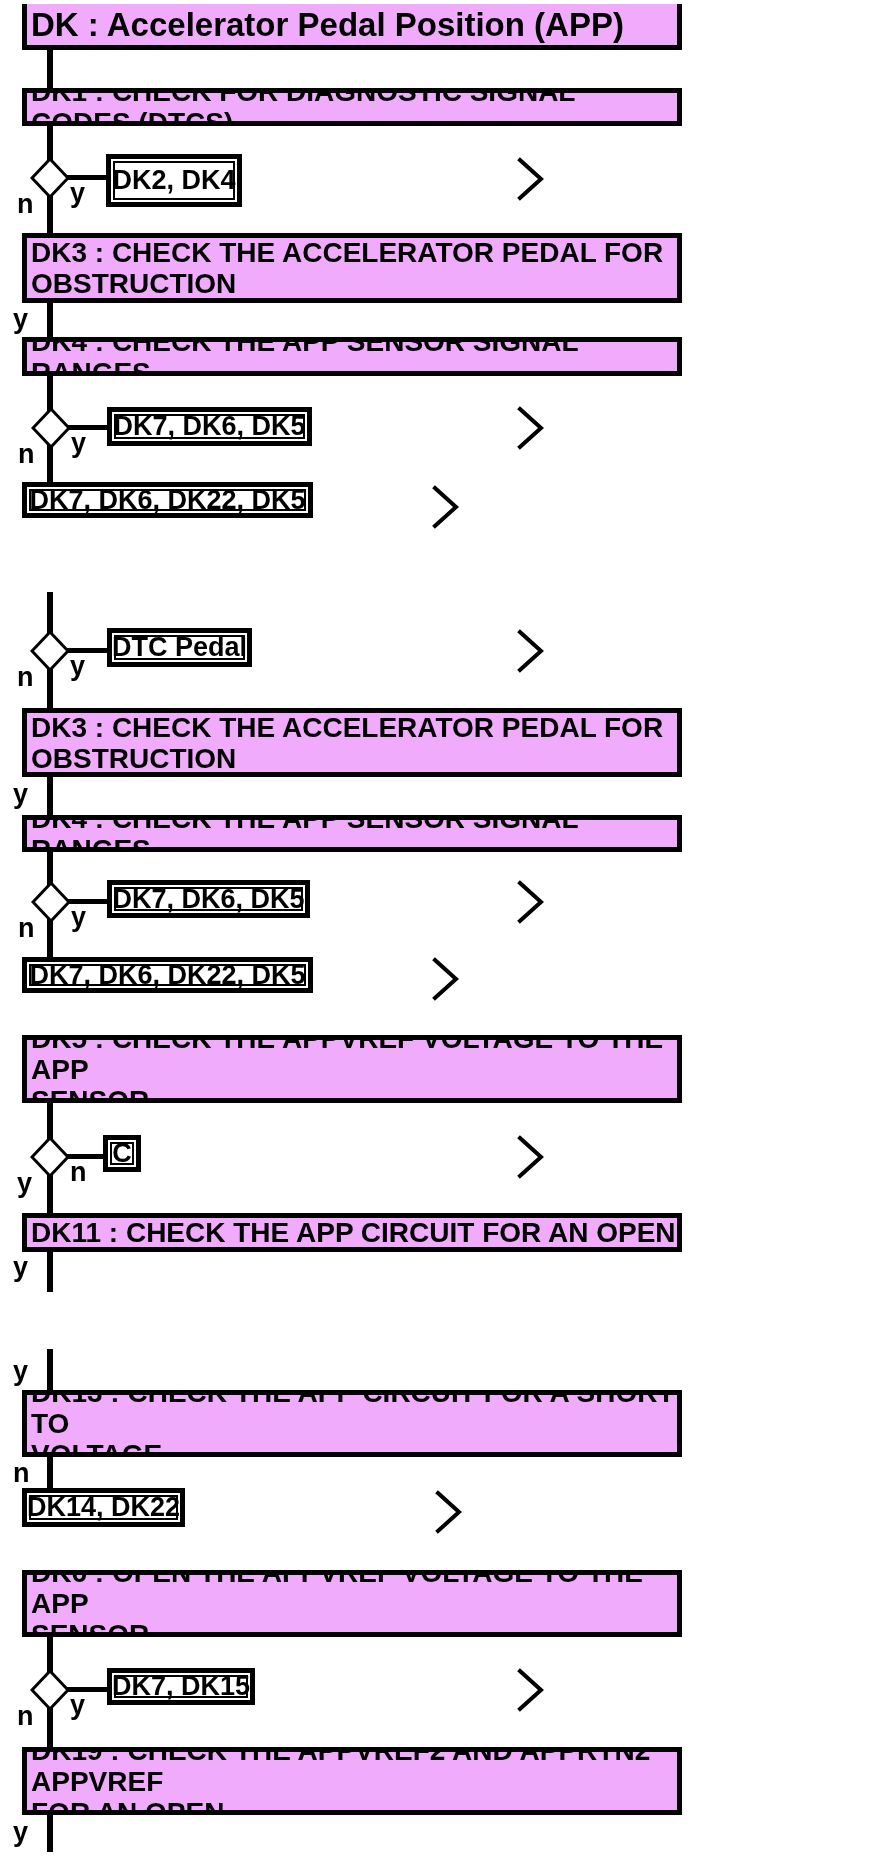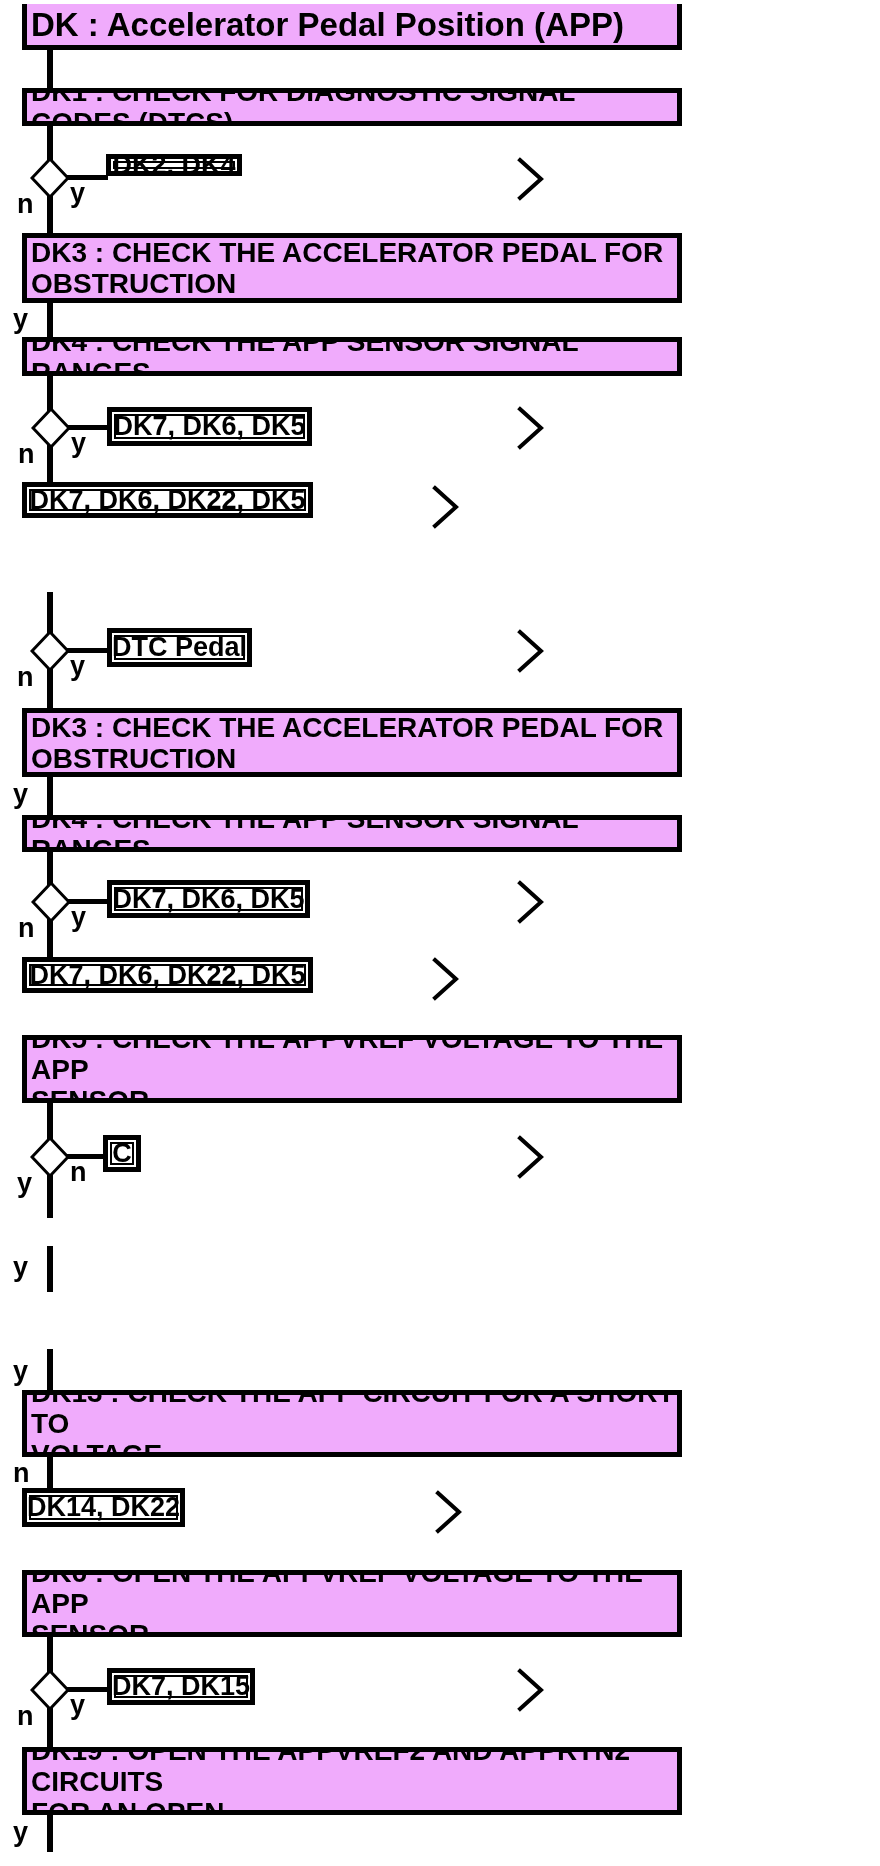--- a/index.html
+++ b/index.html
@@ -69,28 +69,29 @@
   <div class="pbox tbox" style="top:4px;height:46px">DK : Accelerator Pedal Position (APP) Sensor</div>
   <div class="pbox" style="top:88px;height:38px">DK1 : CHECK FOR DIAGNOSTIC SIGNAL CODES (DTCS)</div>
   <div class="pbox" style="top:233px;height:70px">DK3 : CHECK THE ACCELERATOR PEDAL FOR
 OBSTRUCTION</div>
   <div class="pbox" style="top:337px;height:39px">DK4 : CHECK THE APP SENSOR SIGNAL RANGES</div>
   <div class="pbox" style="top:708px;height:69px">DK3 : CHECK THE ACCELERATOR PEDAL FOR
 OBSTRUCTION</div>
   <div class="pbox" style="top:815px;height:37px">DK4 : CHECK THE APP SENSOR SIGNAL RANGES</div>
   <div class="pbox" style="top:1035px;height:68px">DK5 : CHECK THE APPVREF VOLTAGE TO THE APP
 SENSOR</div>
+  <div class="pbox" style="top:1213px;height:39px">DK11 : CHECK THE APP CIRCUIT FOR AN OPEN</div>
   <div class="pbox" style="top:1390px;height:67px">DK13 : CHECK THE APP CIRCUIT FOR A SHORT TO
 VOLTAGE</div>
   <div class="pbox" style="top:1570px;height:67px">DK6 : OPEN THE APPVREF VOLTAGE TO THE APP
 SENSOR</div>
-  <div class="pbox" style="top:1747px;height:68px">DK19 : OPEN THE APPVREF2 AND APPRTN2 CIRCUITS
+  <div class="pbox" style="top:1747px;height:68px">DK19 : CHECK THE APPVREF2 AND APPRTN2 APPVREF
 FOR AN OPEN</div>
 
-  <div class="lbox" style="left:106px;top:154px;width:136px;height:22px">DK2, DK4</div>
+  <div class="lbox" style="left:106px;top:154px;width:136px;height:53px">DK2, DK4</div>
   <div class="lbox" style="left:107px;top:407px;width:205px;height:39px">DK7, DK6, DK5</div>
   <div class="lbox" style="left:22px;top:482px;width:291px;height:36px">DK7, DK6, DK22, DK5</div>
   <div class="lbox" style="left:107px;top:628px;width:145px;height:39px">DTC Pedal</div>
   <div class="lbox" style="left:107px;top:880px;width:203px;height:38px">DK7, DK6, DK5</div>
   <div class="lbox" style="left:22px;top:957px;width:291px;height:36px">DK7, DK6, DK22, DK5</div>
   <div class="lbox" style="left:103px;top:1135px;width:38px;height:37px">C</div>
   <div class="lbox" style="left:22px;top:1488px;width:163px;height:39px">DK14, DK22</div>
   <div class="lbox" style="left:107px;top:1668px;width:148px;height:37px">DK7, DK15</div>
 
   <div class="blabel" style="left:70px;top:180px">y</div>

